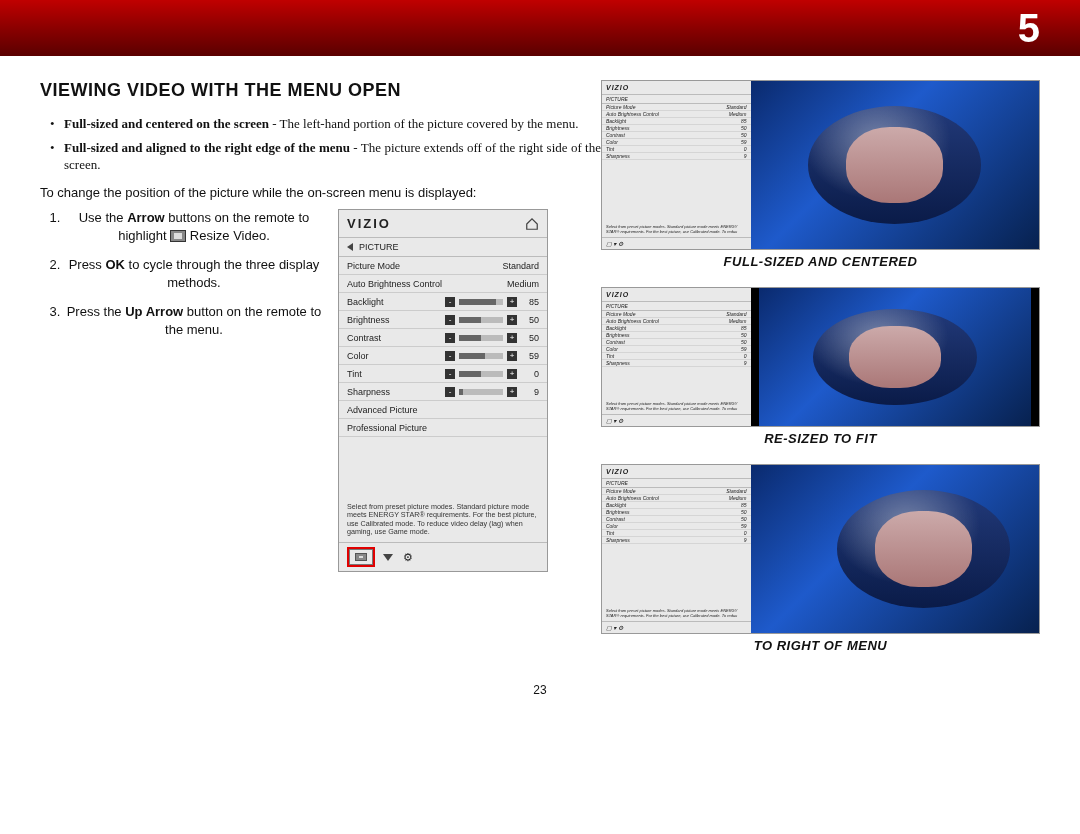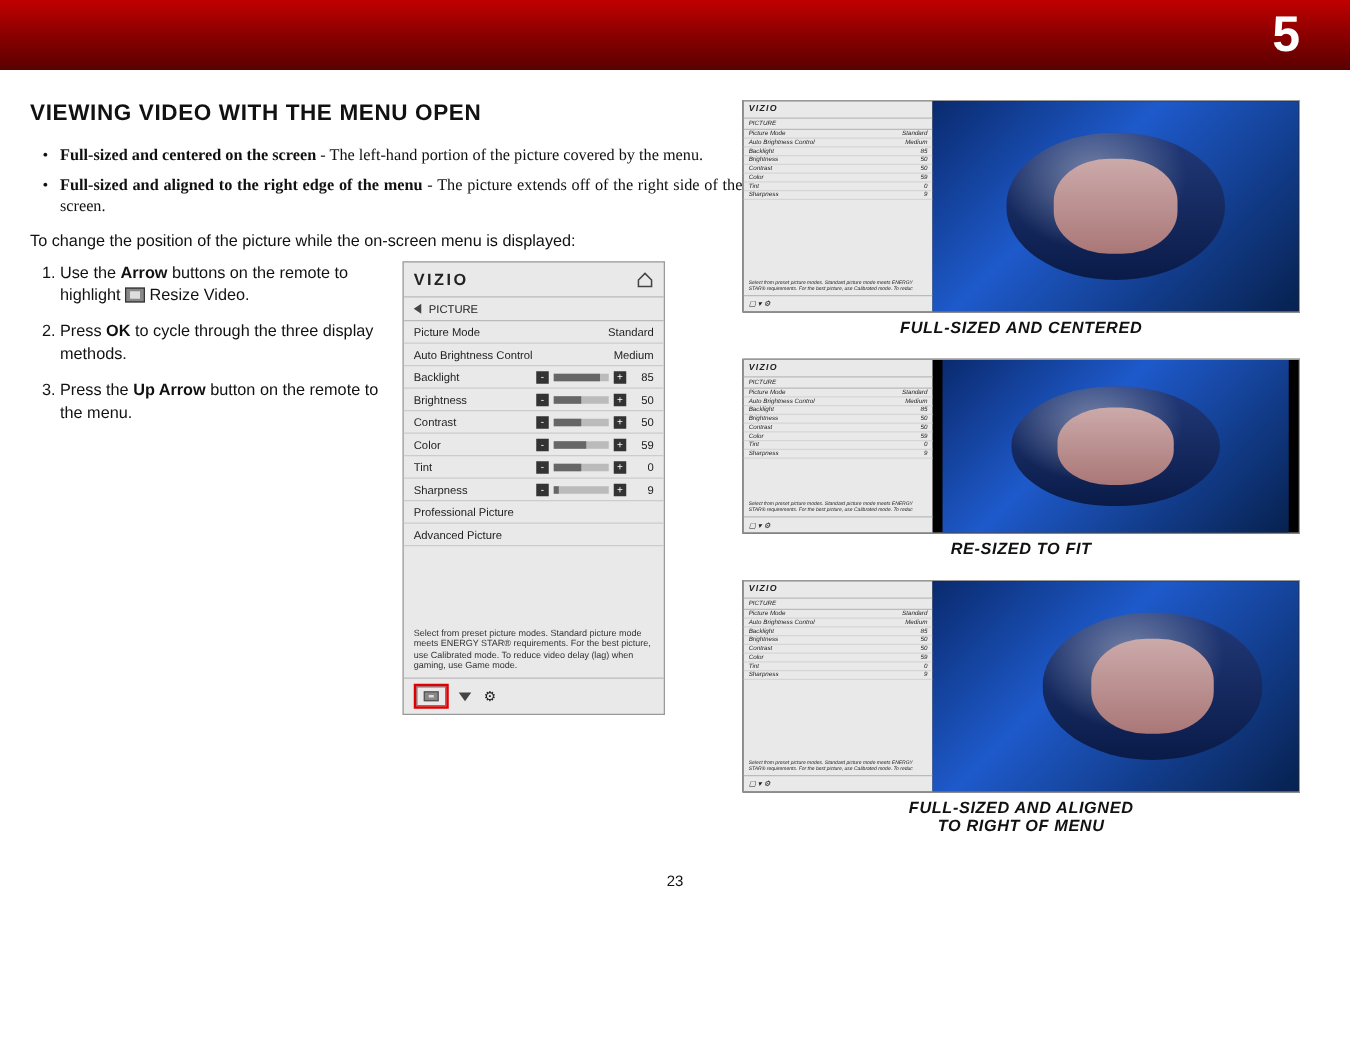--- a/index.html
+++ b/index.html
@@ -1,27 +1,27 @@
 <!DOCTYPE html>
 <html><head>
 <meta charset="utf-8">
 <style>
   * { box-sizing: border-box; margin: 0; padding: 0; }
   body { font-family: Arial, Helvetica, sans-serif; font-size: 13px; background:#fff; color:#111; width:1080px; height:834px; overflow:hidden; }
   .banner { height:56px; background: linear-gradient(#c00000,#8b0000,#5a0000); display:flex; justify-content:flex-end; align-items:center; padding-right:40px; }
   .banner span { color:#fff; font-size:40px; font-weight:bold; }
-  .page { display:flex; padding:24px 40px 10px 24px; }
+  .page { display:flex; padding:24px 40px 10px 40px; }
   .col-left { flex:1.15; }
   .col-right { flex:0.9;font-style:italic; }
   h1 { font-size:18px; font-weight:900; letter-spacing:0.5px; margin-bottom:14px; }
   p { line-height:1.35em; margin-bottom:8px; text-align:justify; }
   ul.bullets { list-style:none; padding-left:24px; margin-bottom:10px;font-family:Liberation Serif, serif; }
   ul.bullets li { position:relative; line-height:1.35em; margin-bottom:6px; text-align:justify;}
   ul.bullets li::before { content:"•"; position:absolute; left:-14px; }
-  ol.steps { list-style:decimal; padding-left:24px; }
+  ol.steps { list-style:decimal; padding-left:24px;text-align:center; }
   ol.steps li { line-height:1.35em; margin-bottom:12px; max-width:260px; }
   .row { display:flex; gap:14px; align-items:flex-start; }
   .osd { width:210px; border:1px solid #999; background:#e9e9e9; font-size:9px; color:#222; }
   .osd-header { display:flex; justify-content:space-between; align-items:center; padding:6px 8px; border-bottom:1px solid #bbb; }
   .osd-brand { font-weight:bold; font-size:13px; letter-spacing:2px; }
   .osd-home { width:14px;height:14px;display:inline-block; }
   .osd-crumb { display:flex; align-items:center; gap:6px; padding:4px 8px; border-bottom:1px solid #bbb; font-size:9px;}
   .tri-left { width:0;height:0;border-top:4px solid transparent;border-bottom:4px solid transparent;border-right:6px solid #444;}
   .osd-row { display:flex; justify-content:space-between; align-items:center; padding:3px 8px; border-bottom:1px solid #ccc; height:18px;}
   .slider { display:flex; align-items:center; gap:4px; }
@@ -150,25 +150,25 @@
               <span class="slider">
                 <span class="minus">-</span>
                 <span class="bar">
                   <span class="fill" style="width:9%"></span>
                 </span>
                 <span class="plus">+</span>
                 <span style="width:18px;text-align:right;display:inline-block">9</span>
               </span>
             </div>
             <div class="osd-row">
+              <span>Advanced Picture</span>
+              <span></span>
+            </div>
+            <div class="osd-row">
               <span>Professional Picture</span>
-              <span></span>
-            </div>
-            <div class="osd-row">
-              <span>Advanced Picture</span>
               <span></span>
             </div>
           </div>
         <div style="height:60px"></div>
         <div class="osd-note">Select from preset picture modes. Standard picture mode meets ENERGY STAR® requirements. For the best picture, use Calibrated mode. To reduce video delay (lag) when gaming, use Game mode.</div>
         <div class="osd-tabs">
           <div class="tab-box sel">
               <span class="mini-icon" style="width:12px;height:8px;border-color:#555"></span>
             </div>
           <span class="chev"></span>
@@ -308,17 +308,16 @@
             <span>9</span>
           </div>
           <div style="flex:1"></div>
           <div style="font-size:4px;padding:3px 4px;line-height:1.1em">Select from preset picture modes. Standard picture mode meets ENERGY STAR® requirements. For the best picture, use Calibrated mode. To reduc</div>
           <div style="border-top:1px solid #bbb;padding:2px 4px;font-size:6px">▢ ▾ ⚙</div>
         </div>
       <div class="img aligned">
           <div class="violin" style="margin-left:20%"></div>
         </div>
     </div>
-    <div class="caption" style="margin-bottom:0">FULL-SIZED AND ALIGNED</div>
     <div class="caption">TO RIGHT OF MENU</div>
   </div>
 </div>
 <div class="pagenum">23</div>
 
 </body></html>

